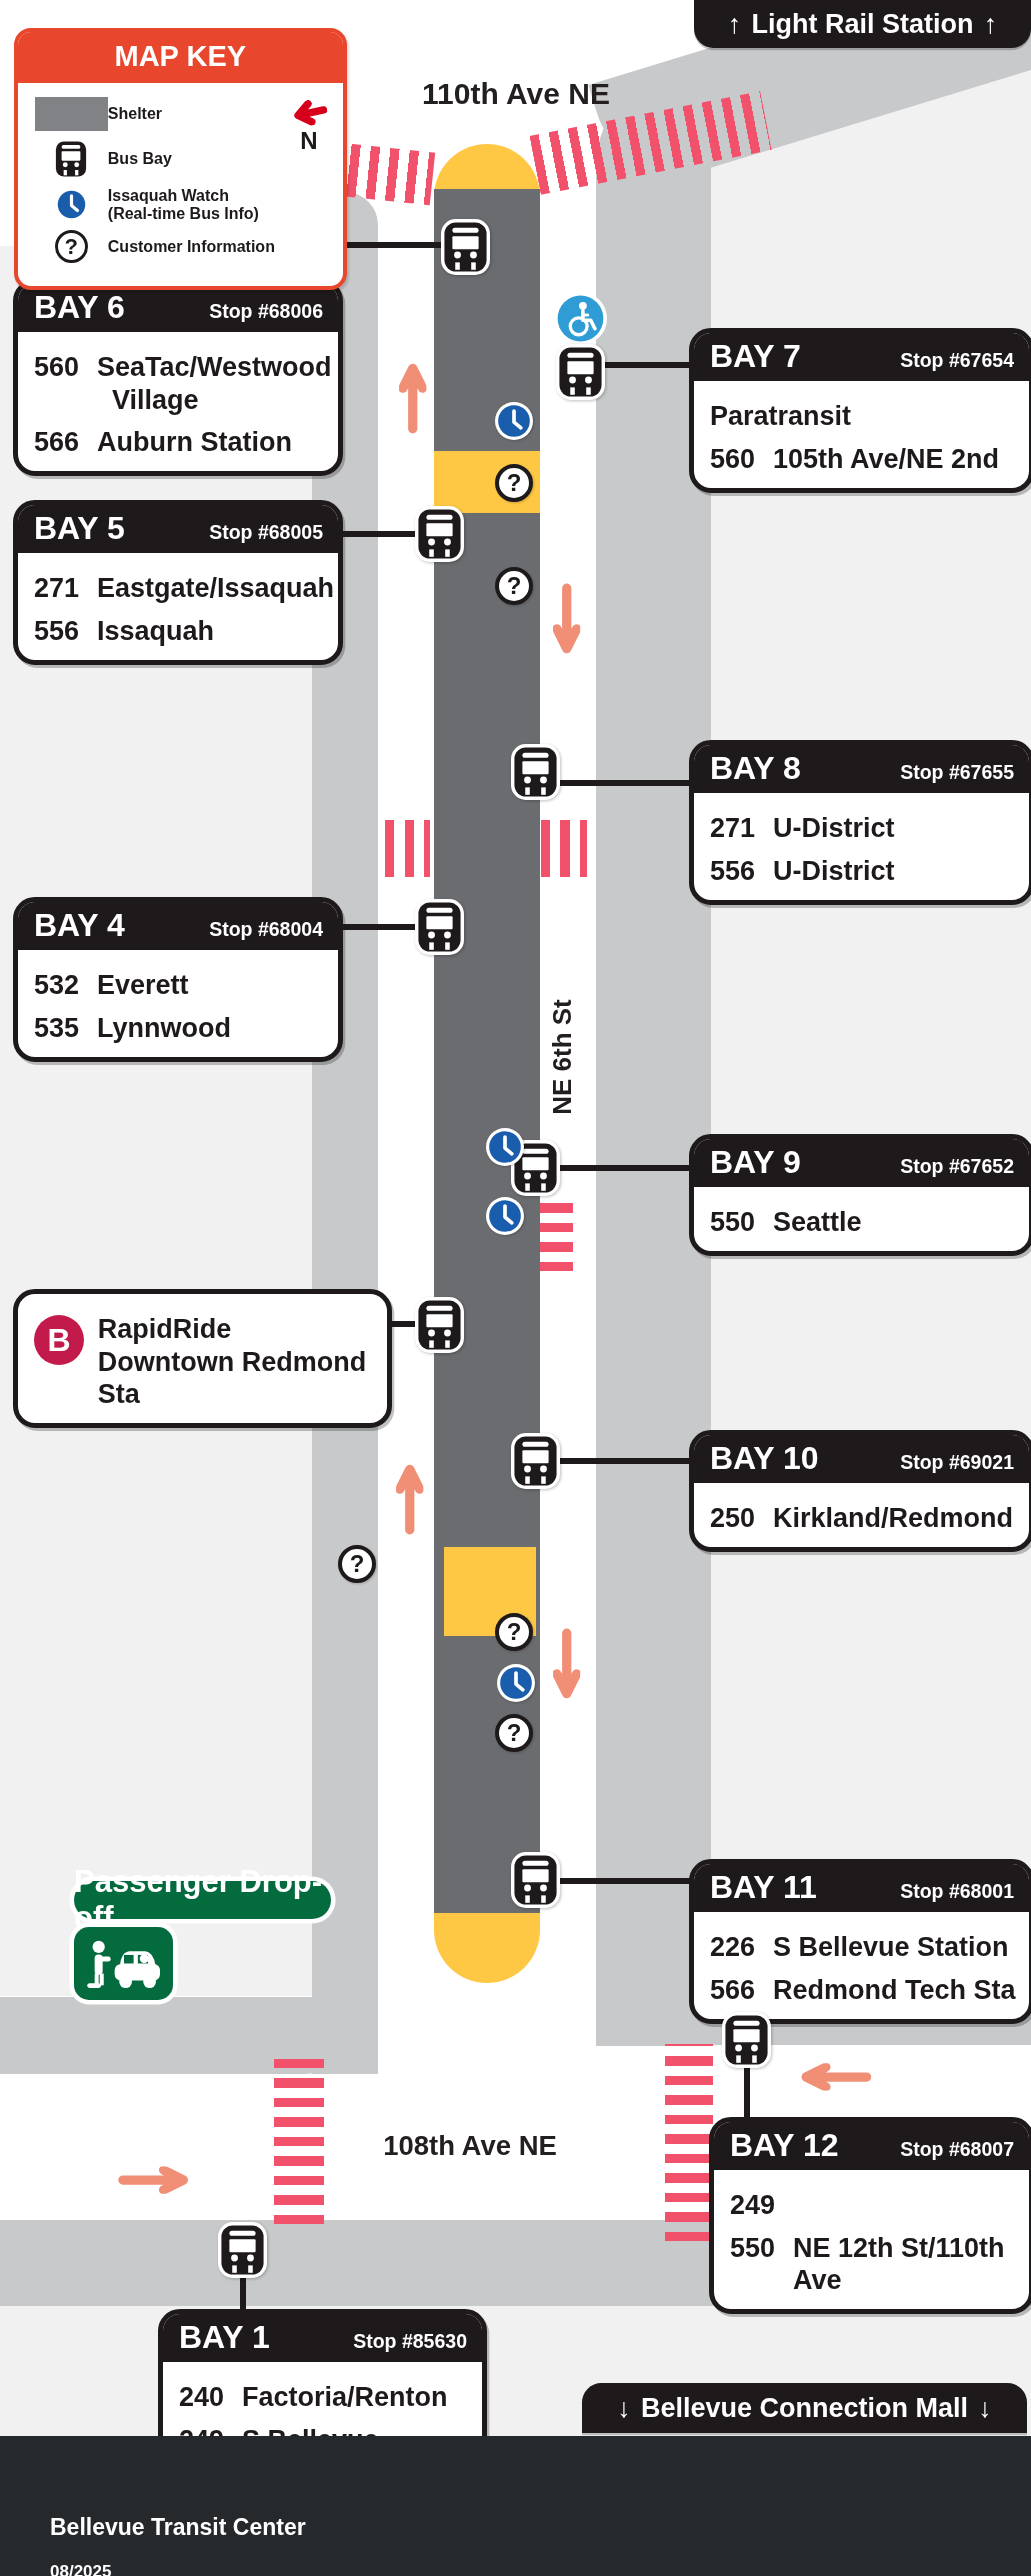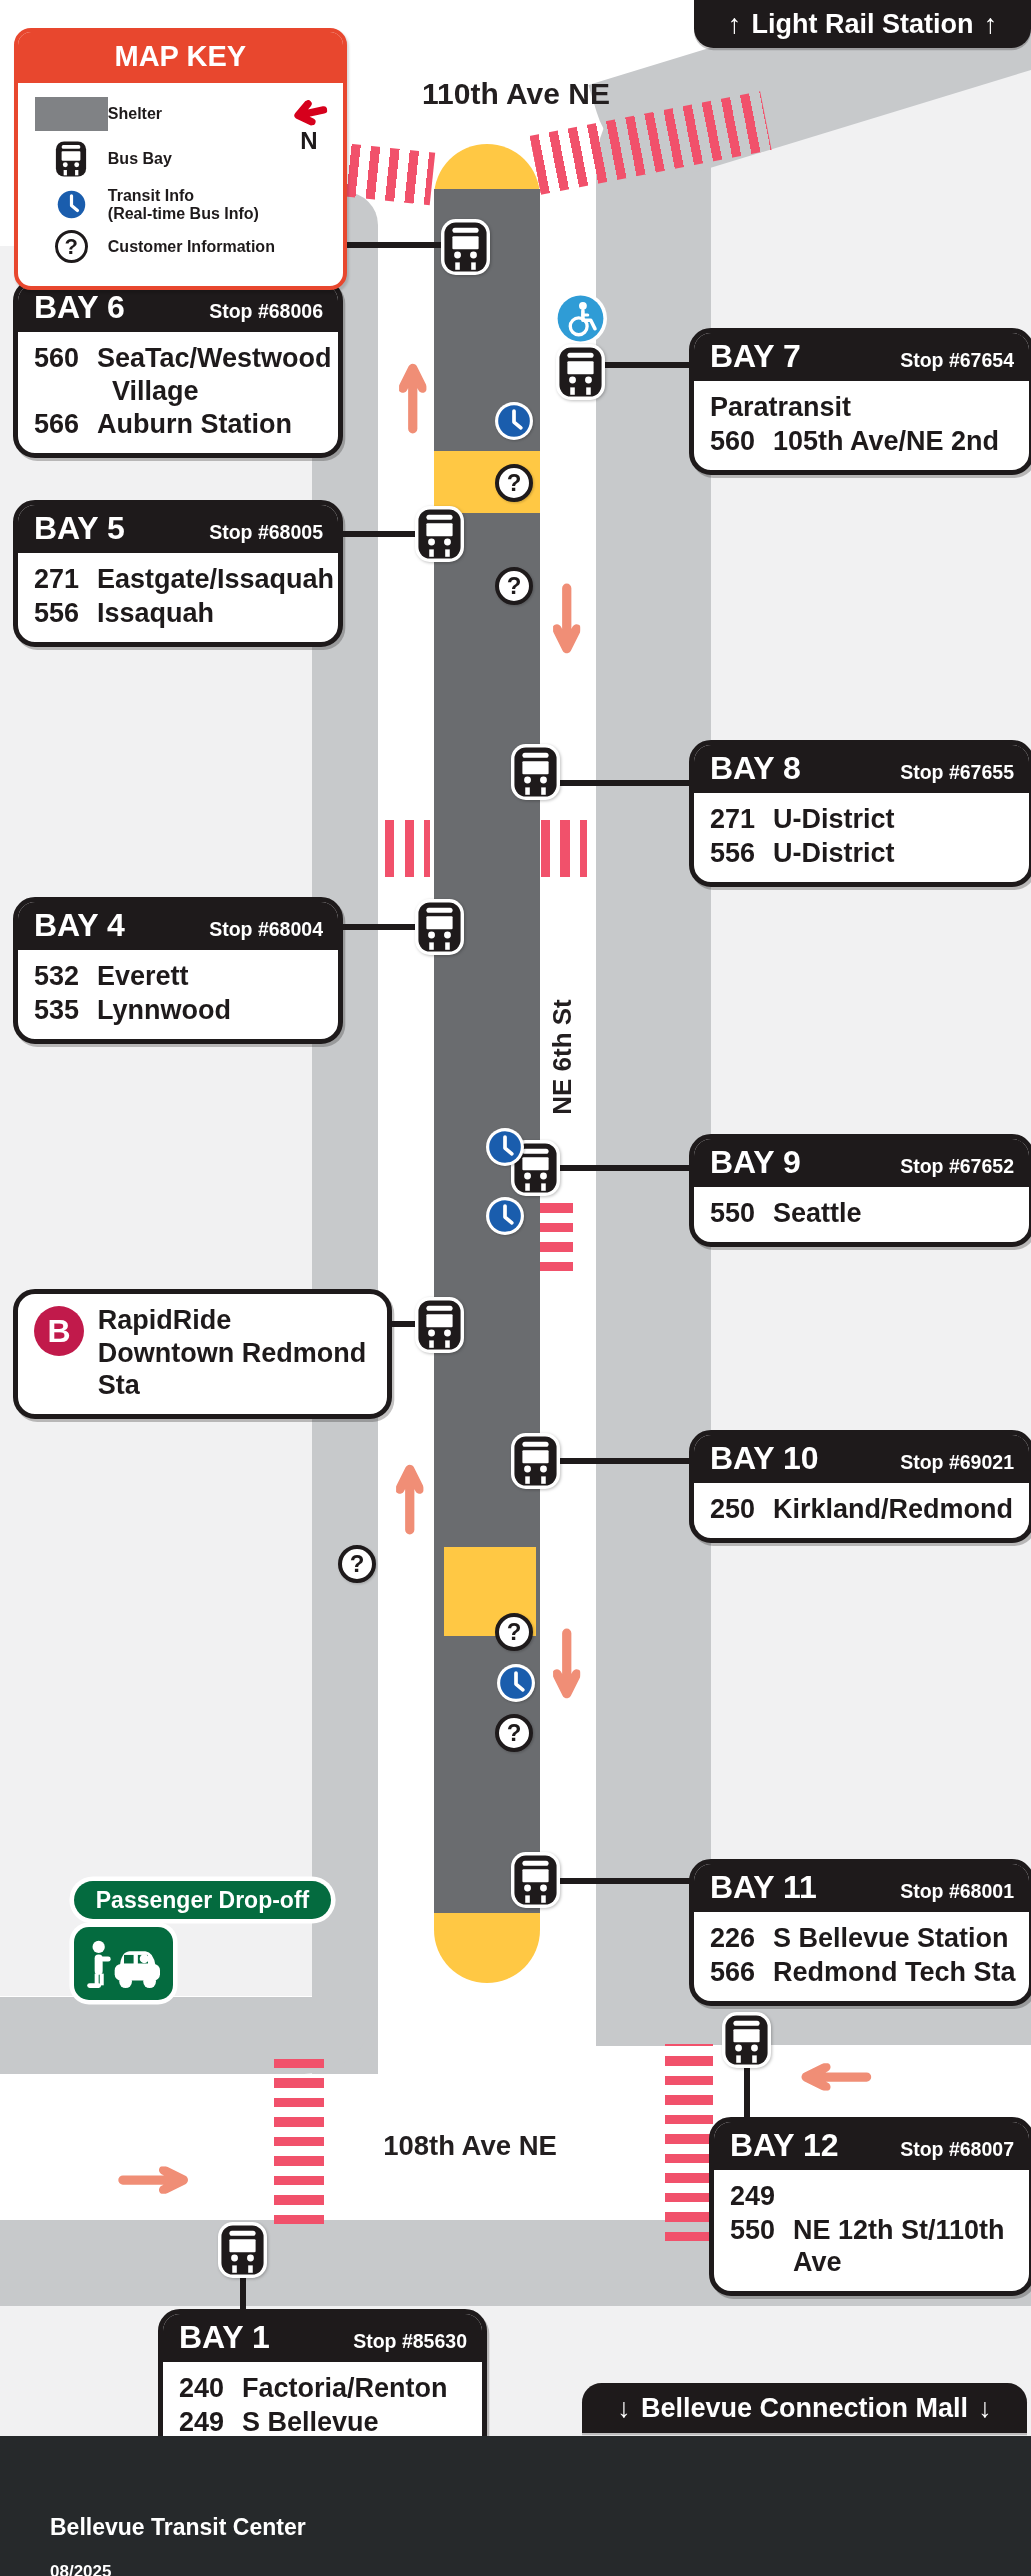--- a/index.html
+++ b/index.html
@@ -24,21 +24,21 @@
        filter:drop-shadow(1.1px 1.1px 1.1px rgba(0,0,0,.2))}
   .arrow{position:absolute;width:27.5px;height:74px}
   .arrow svg{display:block;width:100%;height:100%}
   .bay{position:absolute;background:#fff;border:5.2px solid #1E1A1B;border-radius:22px;overflow:hidden;
        box-shadow:2.3px 2.9px 0 rgba(35,31,32,.28)}
   .bay-head{background:#1E1A1B;color:#fff;display:flex;justify-content:space-between;align-items:baseline;
             padding:6.9px 15px 9.2px 16px}
   .bay-name{font-size:32px;line-height:1}
   .bay-stop{font-size:19.5px;line-height:1}
   .bay-body{padding:9.2px 11.5px 12.6px 16px;color:#1E1A1B}
-  .route{display:flex;font-size:27px;line-height:1.2;margin-top:1px}
+  .route{display:flex;font-size:27px;line-height:1.2;margin-top:10px}
   .rnum{min-width:63px;flex:none}
   .dline{display:block}
   .ind{padding-left:15px}
   .bbadge{width:50px;height:50px;background:#C11A4B;border-radius:50%;color:#fff;display:flex;flex:none;
           align-items:center;justify-content:center;font-size:32px;margin-right:13.8px;margin-top:2.3px}
   .banner{position:absolute;background:#1E1A1B;color:#fff;display:flex;align-items:center;justify-content:center;
           gap:10.3px;font-size:27px;box-shadow:0 2.3px 0 rgba(35,31,32,.25)}
   .street{position:absolute;color:#231F20;text-align:center}
   #mapkey{position:absolute;left:13.8px;top:27.5px;width:325px;background:#fff;border:4.6px solid #E8472E;
           border-radius:17px;overflow:hidden;box-shadow:1.7px 2.3px 2.3px rgba(0,0,0,.15)}
@@ -51,21 +51,21 @@
   .kbus{width:36px;height:40px}
   .kbus svg{display:block;width:100%;height:100%}
   .kclock{width:33px;height:33px}
   .kclock svg{display:block;width:100%;height:100%}
   .kq{width:33px;height:33px;border-radius:50%;border:3.4px solid #1E1A1B;box-sizing:border-box;background:#fff;
       display:flex;align-items:center;justify-content:center;font-size:22px}
   #north{position:absolute;right:15px;top:17px;text-align:center}
   #north svg{display:block;width:38px;height:26px;transform:rotate(-12deg)}
   #north .nl{font-size:24px;margin-top:1.1px}
   #dropoff-pill{position:absolute;left:74px;top:1881px;width:257px;height:38px;background:#046B3F;border-radius:19.5px;
-                color:#fff;display:flex;align-items:center;justify-content:center;font-size:23px;box-shadow:0 0 0 4.6px #fff}
+                color:#fff;display:flex;align-items:center;justify-content:center;font-size:31px;box-shadow:0 0 0 4.6px #fff}
   #dropoff-box{position:absolute;left:74px;top:1927px;width:99px;height:73px;background:#046B3F;border-radius:15px;
                box-shadow:0 0 0 4.6px #fff;display:flex;align-items:center;justify-content:center}
   #dropoff-box svg{width:80px;height:60px}
   #footer{position:absolute;left:0;top:2436px;width:1031px;height:140px;background:#26292B;color:#fff}
 </style>
 </head>
 <body>
 
 <svg width="0" height="0" style="position:absolute">
   <defs>
@@ -492,21 +492,21 @@
       </div>
       <div class="krow">
         <span class="kicon">
             <span class="kclock">
               <svg viewBox="0 0 58 58" width="33" height="33">
                 <use href="#ic-clock"></use>
               </svg>
             </span>
           </span>
         <span class="klabel">
-          <span>Transit Info</span><br>
+          <span>Issaquah Watch</span><br>
           <span>(Real-time Bus Info)</span>
         </span>
       </div>
       <div class="krow">
         <span class="kicon">
             <span class="kq">?</span>
           </span>
         <span class="klabel">Customer Information</span>
       </div>
       <div id="north">

